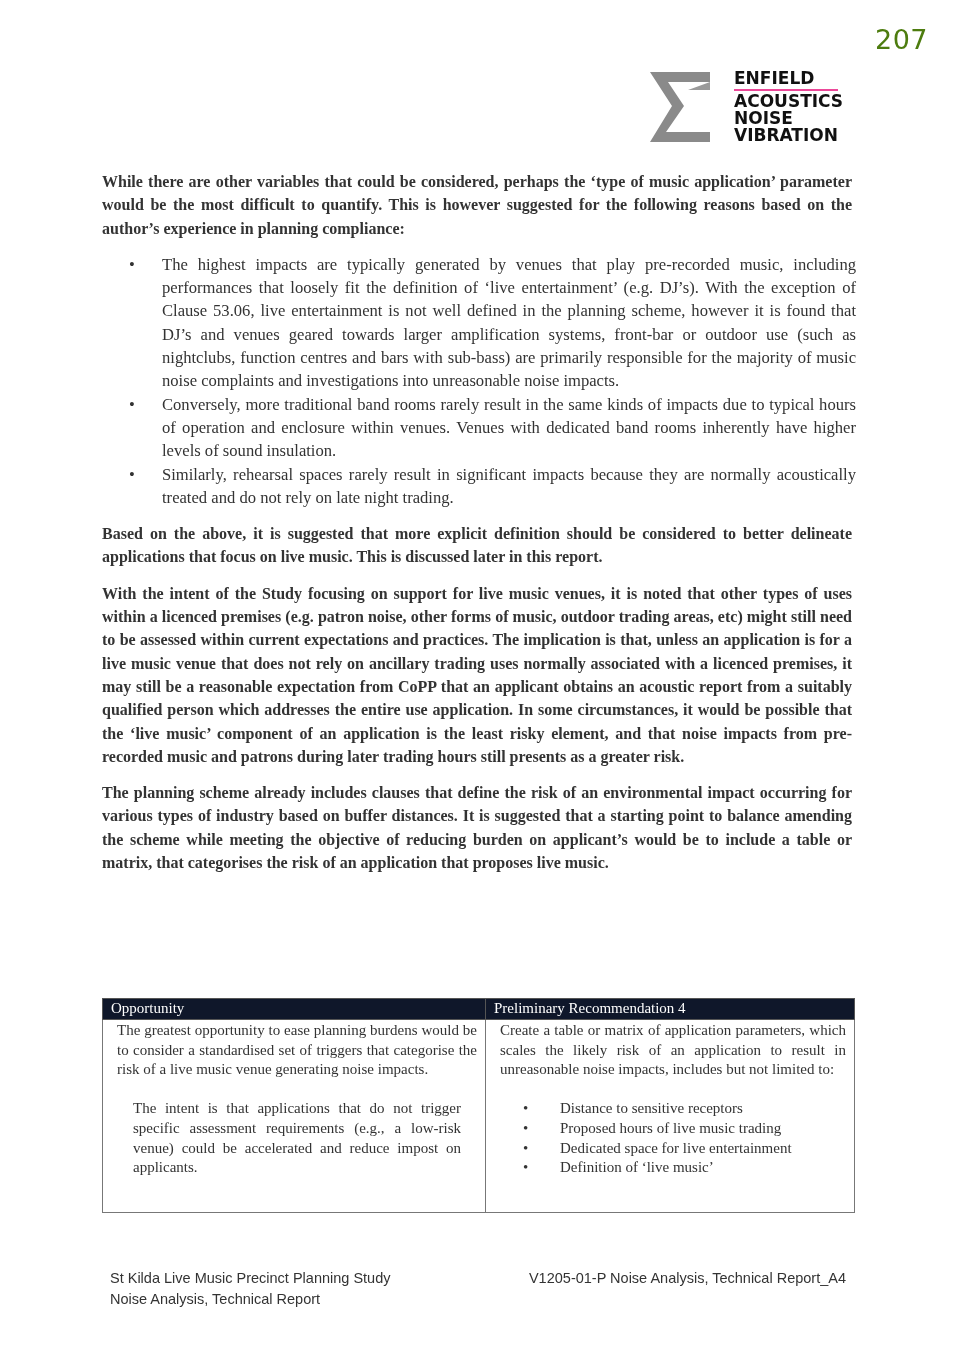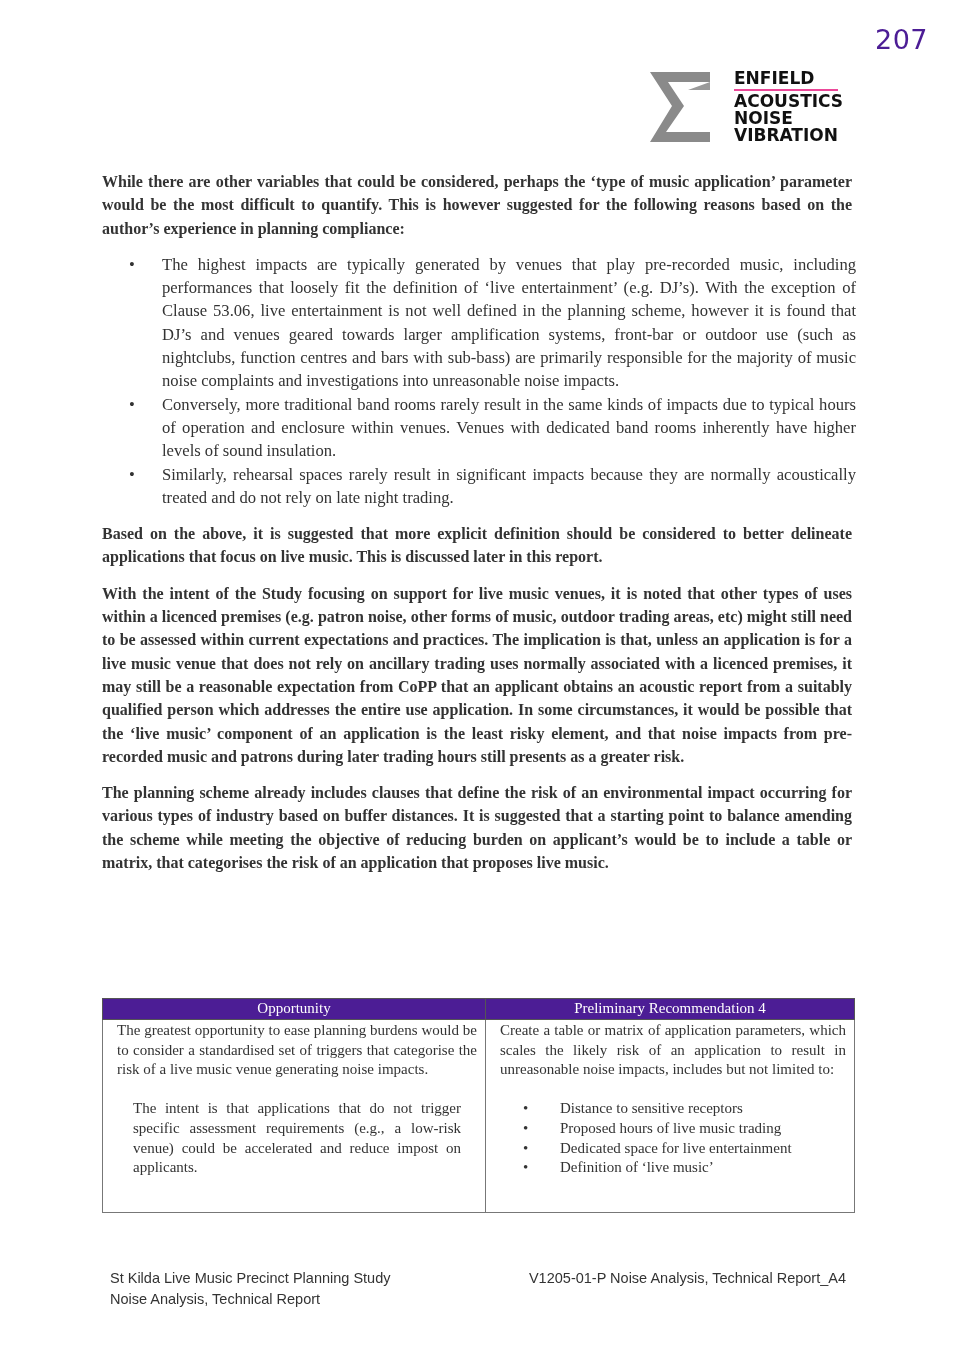--- a/index.html
+++ b/index.html
@@ -1,37 +1,37 @@
 <!DOCTYPE html>
 <html><head>
 <meta charset="utf-8">
 <style>
   html, body { margin: 0; padding: 0; background: #ffffff; }
   body { width: 956px; height: 1369px; position: relative; overflow: hidden;
          font-family: "DejaVu Serif", "Liberation Serif", serif; color: #333333; }
   .page-number { position: absolute; top: 24px; right: 28px; font-family: "DejaVu Sans", "Liberation Sans", sans-serif;
-                 font-size: 27px; color: #4c1d95; letter-spacing: 0.5px; }
+                 font-size: 27px; color: #4d7c0f; letter-spacing: 0.5px; }
   .logo { position: absolute; top: 66px; left: 648px; width: 200px; height: 82px; }
   .logo-mark { position: absolute; left: 0; top: 4px; width: 64px; height: 74px; }
   .logo-text { position: absolute; left: 86px; top: 4px; font-family: "DejaVu Sans", "Liberation Sans", sans-serif;
                font-weight: bold; font-size: 17px; line-height: 17px; color: #111; }
   .logo-text .l1 { border-bottom: 2px solid #ec4899; padding-bottom: 2px; margin-bottom: 2px; display: inline-block; width: 104px; }
   .logo-text div { white-space: nowrap; }
 
   .content { position: absolute; left: 102px; top: 170px; width: 754px; }
   p.para { margin: 0 4px 13px 0; font-family: "Liberation Serif", "DejaVu Serif", serif; font-size: 16px;
            line-height: 23.3px; text-align: justify; color: #333; font-weight: bold; }
   ul.bullets { margin: 10px 0 13px 0; padding: 0 0 0 60px; list-style: none; }
   ul.bullets li { position: relative; font-family: "Liberation Serif", "DejaVu Serif", serif; font-size: 16.6px;
                   line-height: 23.3px; text-align: justify; color: #333; }
   ul.bullets li .dot { position: absolute; left: -33px; top: 0; }
 
   table.rec { position: absolute; left: 102px; top: 998px; width: 753px; border-collapse: collapse;
               font-family: "Liberation Serif", "DejaVu Serif", serif; font-size: 15px; line-height: 19.7px; color: #333; }
-  table.rec th { background: #4c1d95; color: #ffffff; font-weight: normal; text-align: center; padding: 0 8px;
+  table.rec th { background: #0f172a; color: #ffffff; font-weight: normal; text-align: left; padding: 0 8px;
                  height: 20px; border: 1px solid #555; font-size: 15px; }
   table.rec td { vertical-align: top; border: 1px solid #777; padding: 1px 8px 18px 14px; text-align: justify; }
   table.rec td.left { width: 360px; }
   table.rec td p { margin: 0 0 19px 0; }
   table.rec td ul { list-style: none; margin: 0; padding: 0 0 0 60px; }
   table.rec td ul li { position: relative; }
   table.rec td ul li .dot { position: absolute; left: -37px; }
 
   .footer { position: absolute; top: 1268px; left: 110px; width: 736px; font-family: "Liberation Sans", "DejaVu Sans", sans-serif;
             font-size: 14.5px; line-height: 21px; color: #333; }

